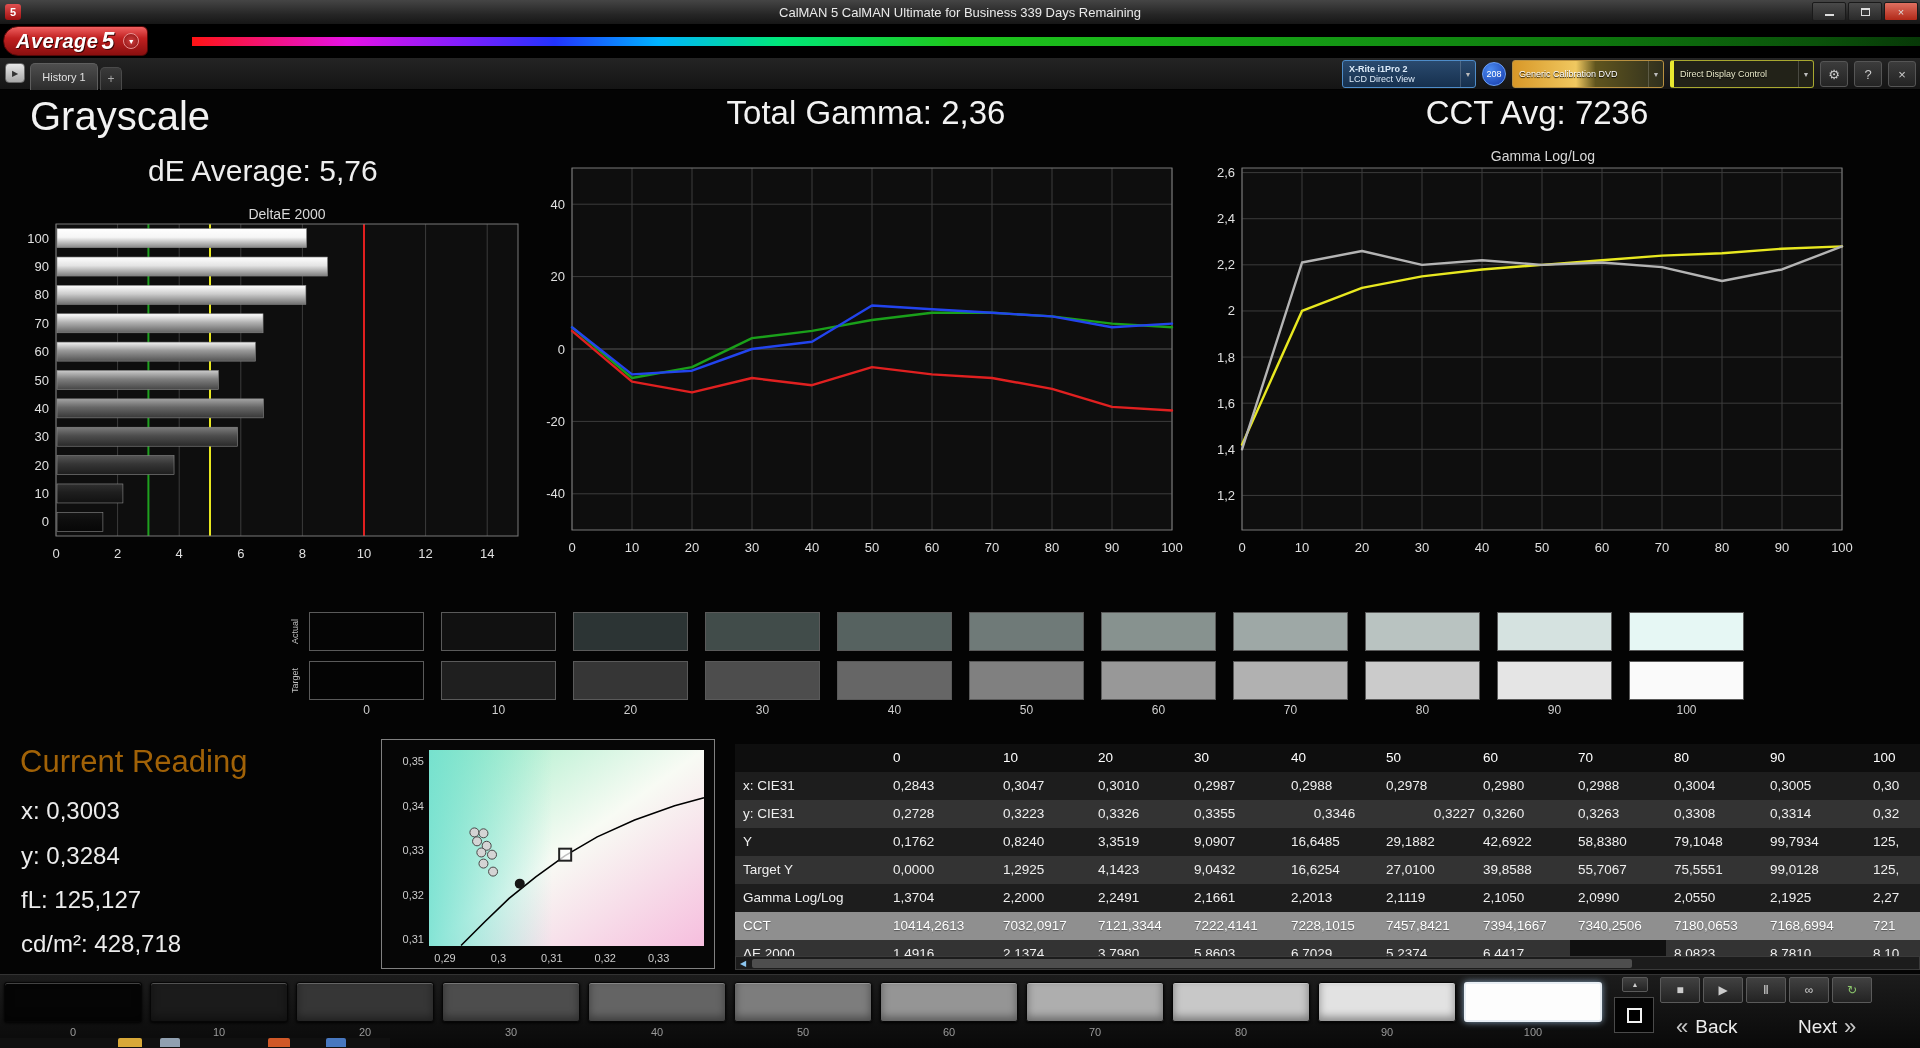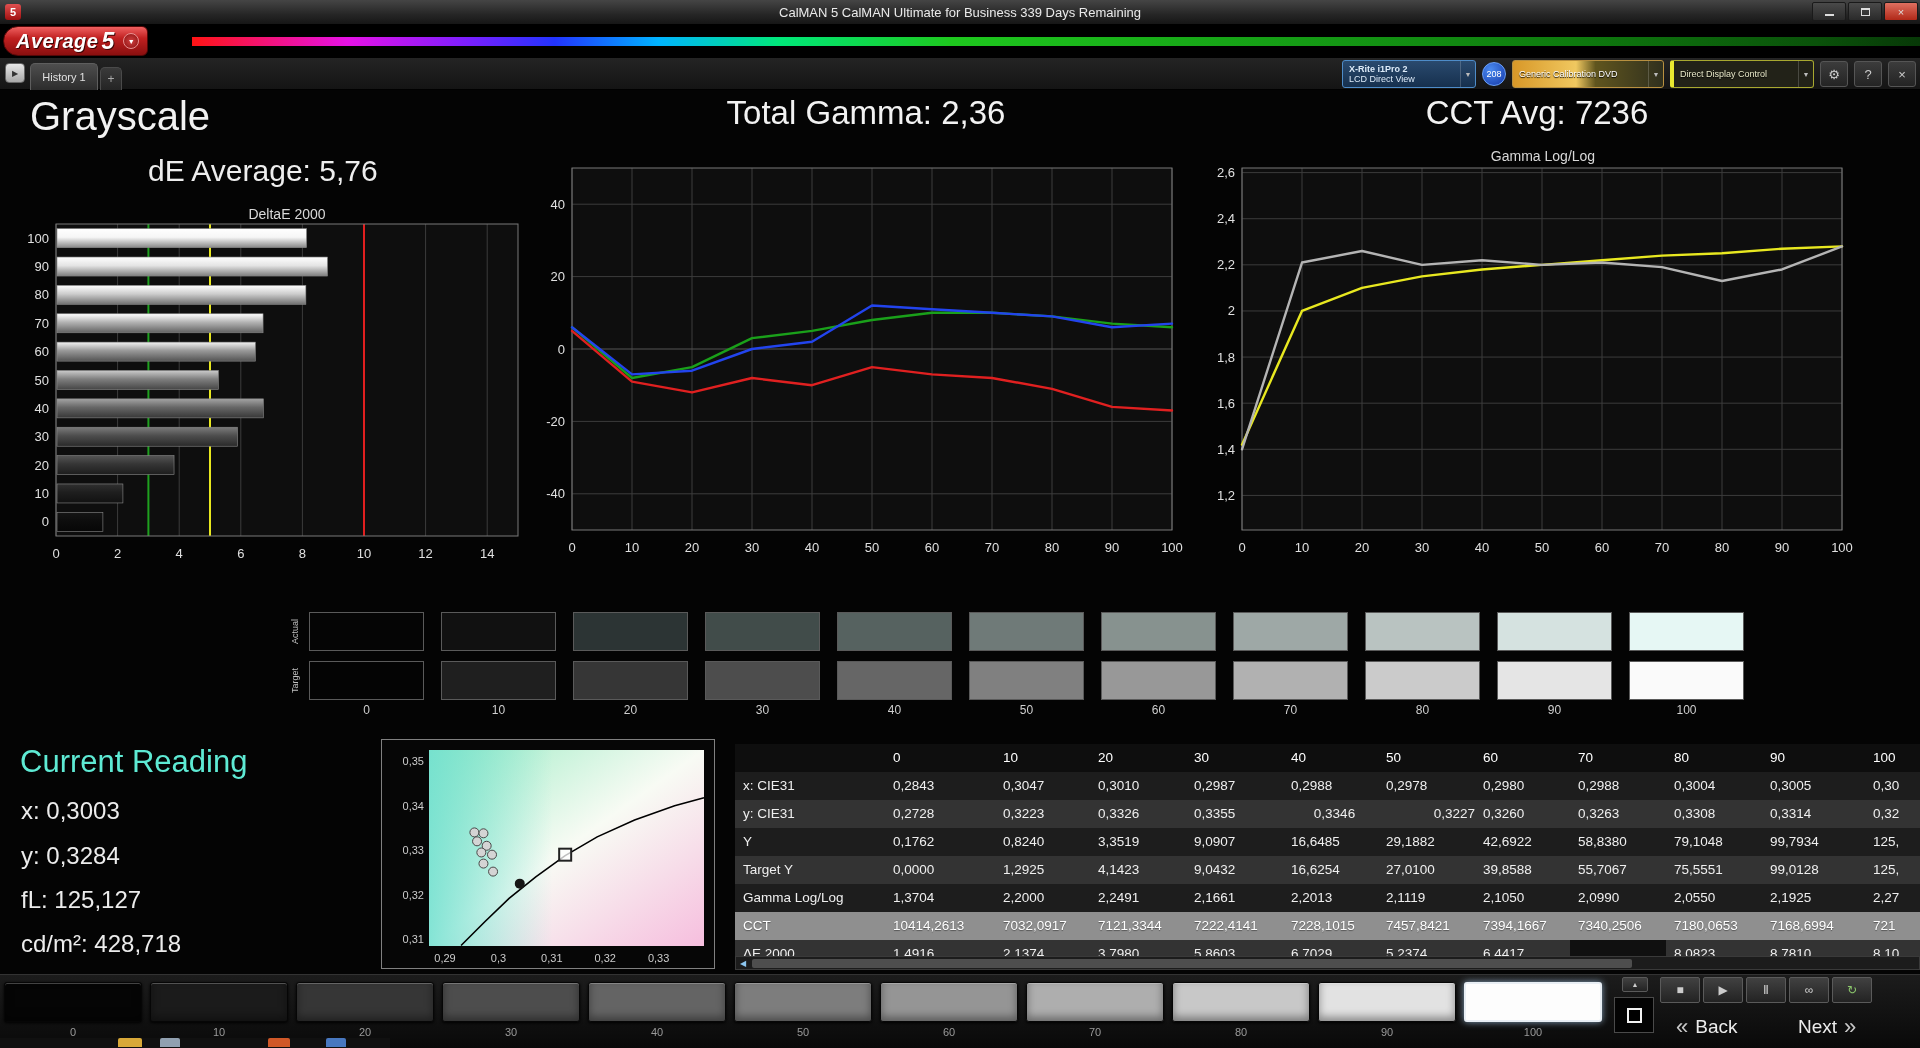--- a/index.html
+++ b/index.html
@@ -66,21 +66,21 @@
   .ct-rgb{left:572px;top:148px;width:600px;}
   .ct-gll{left:1243px;top:148px;width:600px;}
 
   
   .swatch{position:absolute;border:1px solid #5a5a5a;}
   .swlabel{position:absolute;text-align:center;font-size:12px;color:#cfcfcf;}
   .rowlabel{position:absolute;width:14px;display:flex;align-items:center;justify-content:center;
             font-size:9px;color:#c0c0c0;writing-mode:vertical-rl;transform:rotate(180deg);}
 
   
-  .cr-title{position:absolute;left:20px;top:744px;font-size:31px;color:#5eead4;}
+  .cr-title{position:absolute;left:20px;top:744px;font-size:31px;color:#a16207;}
   .cr-line{position:absolute;left:21px;font-size:24px;color:#ececec;}
   .cr0{top:797px}.cr1{top:842px}.cr2{top:886px}.cr3{top:930px}
   .ciebox{position:absolute;left:381px;top:739px;width:334px;height:230px;background:#060606;border:1px solid #808080;}
 
   
   .tablewrap{position:absolute;overflow:hidden;background:#101010;}
   .trow{display:flex;height:28px;}
   .trow.thead .tcell{color:#ffffff;background:#0e0e0e;}
   .tcell{flex:none;padding-left:8px;font-size:13.5px;line-height:28px;white-space:nowrap;overflow:hidden;color:#efefef;}
   .r-dark .tcell{background:#1d1d1d;}

